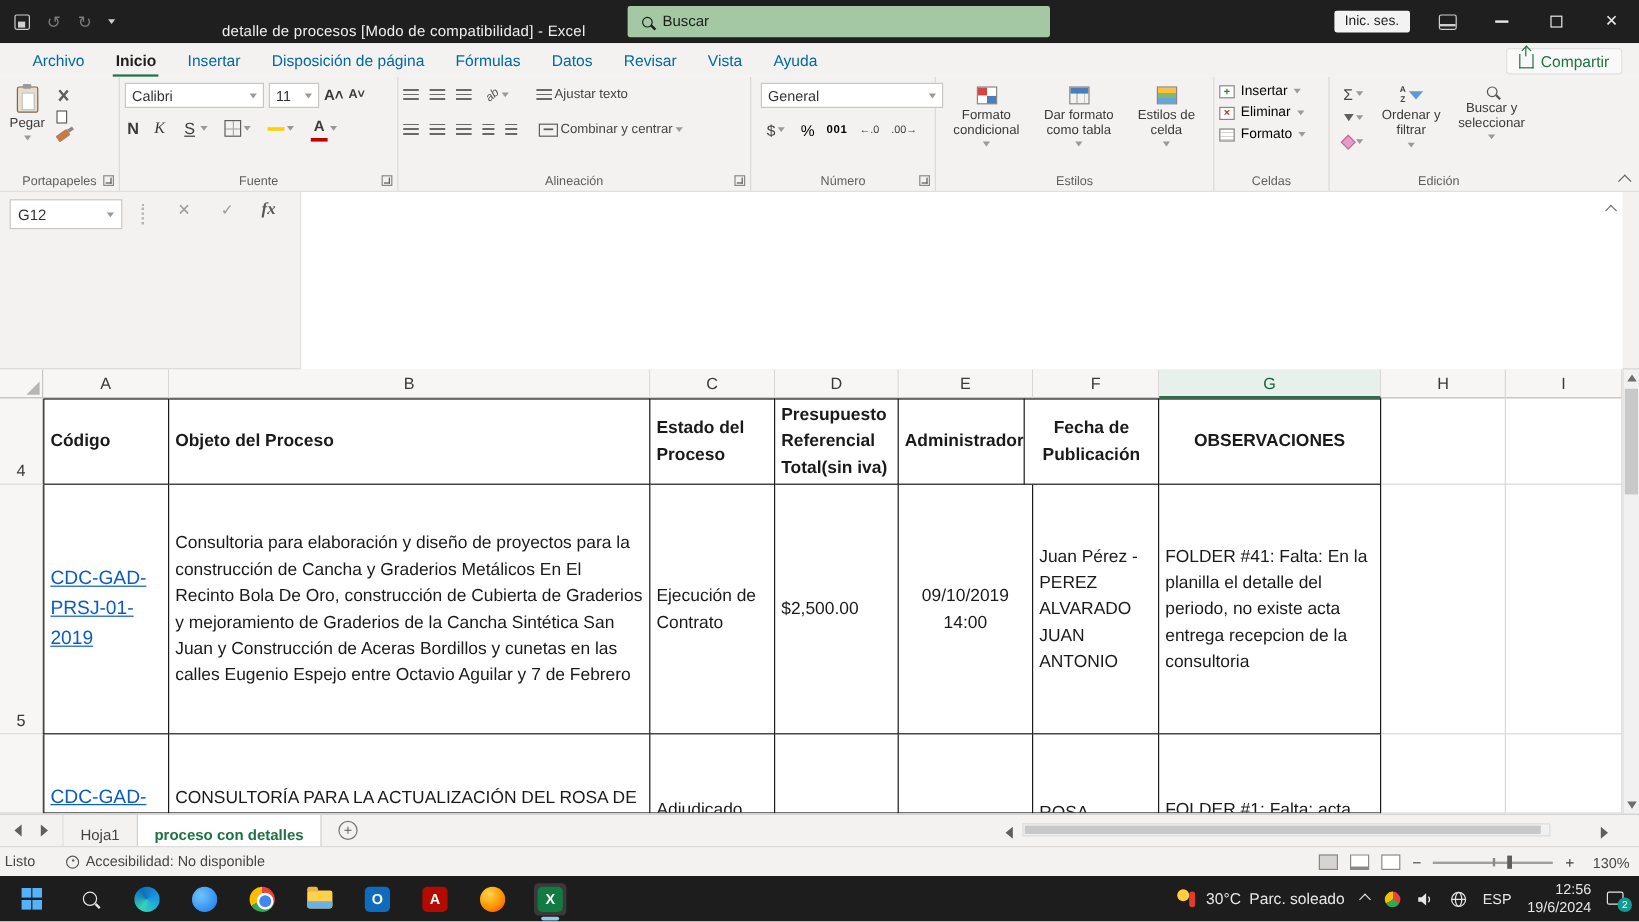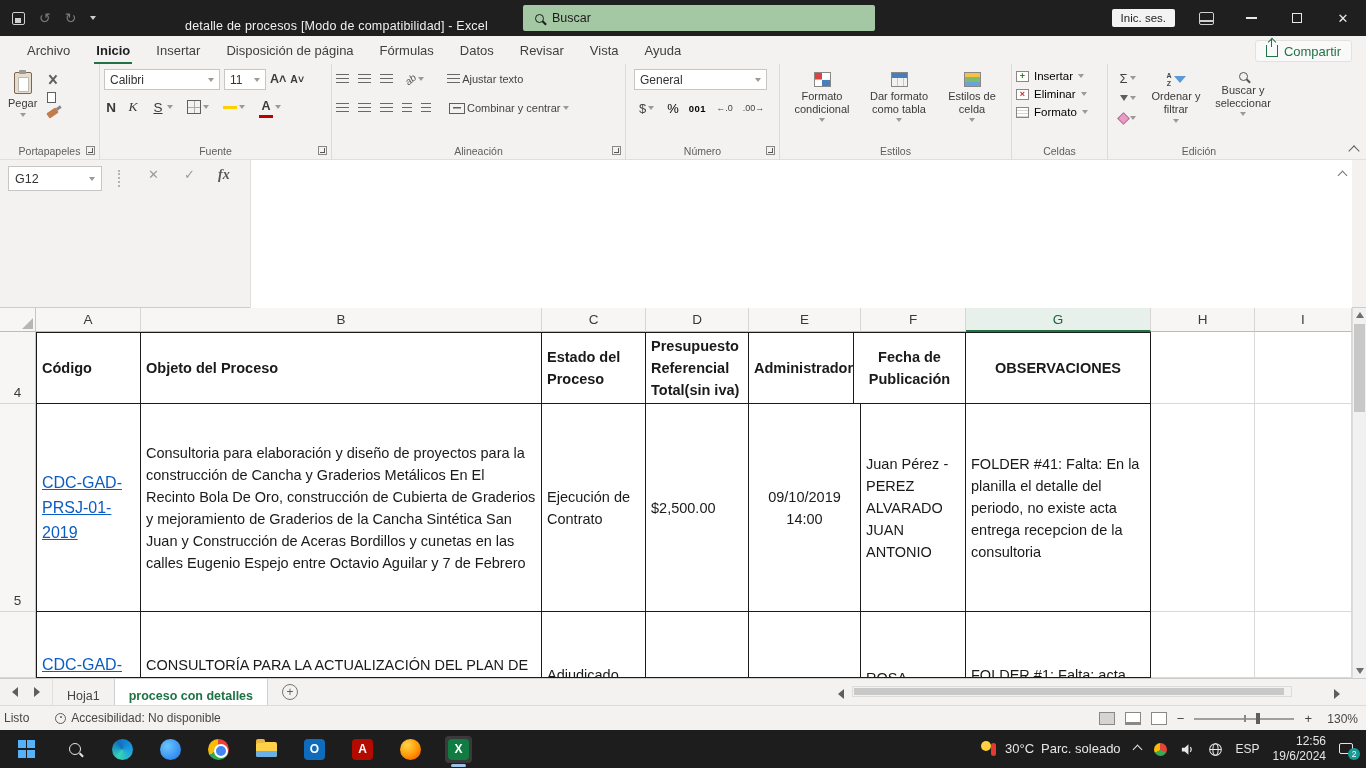--- a/index.html
+++ b/index.html
@@ -22,21 +22,21 @@
 #tb-right{position:absolute;right:0;top:0;height:36px;display:flex;align-items:center}
 #signin{background:#f3f3f3;color:#1e1e1e;font-size:11.5px;padding:3px 9px;border-radius:2px;margin-right:24px}
 .ribdisp{width:15px;height:13px;border:1.3px solid #cfcfcf;border-radius:2px;position:relative;margin-right:14px}
 .ribdisp::after{content:"";position:absolute;left:0;right:0;bottom:2px;height:1.3px;background:#cfcfcf}
 .winbtn{width:46px;height:36px;display:flex;align-items:center;justify-content:center}
 .ic-min{width:11px;height:1.4px;background:#e8e8e8}
 .ic-max{width:10px;height:10px;border:1.3px solid #e8e8e8}
 .ic-close::before{content:"✕";color:#e8e8e8;font-size:13px}
 
 #tabsrow{position:absolute;top:36px;left:0;width:1366px;height:28px;background:#f3f2f1;display:flex;align-items:stretch;padding-left:14px}
-.rtab{padding:0 13px;font-size:13px;color:#404040;display:flex;align-items:center;position:relative;white-space:nowrap}
+.rtab{padding:0 13px;font-size:13px;color:#0369a1;display:flex;align-items:center;position:relative;white-space:nowrap}
 .rtab.active{color:#1e1e1e;font-weight:bold}
 .rtab.active::after{content:"";position:absolute;left:11px;right:11px;bottom:0;height:2.5px;background:#217346}
 #share{position:absolute;right:14px;top:40px;height:22px;display:flex;align-items:center;gap:6px;background:#f9f9f9;border:1px solid #e3e1df;border-radius:3px;padding:0 10px;color:#217346;font-size:13px}
 .share-ic{width:12px;height:12px;border:1.4px solid #217346;border-top:none;position:relative}
 .share-ic::after{content:"";position:absolute;left:4px;top:-6px;width:1.4px;height:8px;background:#217346}
 .share-ic::before{content:"";position:absolute;left:2.2px;top:-6px;width:5px;height:5px;border-left:1.4px solid #217346;border-top:1.4px solid #217346;transform:rotate(45deg)}
 
 #ribbon{position:absolute;top:64px;left:0;width:1366px;height:96px;background:#f3f2f1;border-bottom:1px solid #e1dfdd;display:flex}
 .rgroup{position:relative;height:100%;border-right:1px solid #dcdad8;padding:5px 4px 16px}
 .glabel{position:absolute;bottom:2px;left:0;right:0;text-align:center;font-size:10.5px;color:#605e5c}
@@ -299,21 +299,21 @@
             <span class="mergeic"></span>
             <span style="font-size:11px">Combinar y centrar</span>
             <i class="cv"></i>
           </span>
       </div>
       <div class="glabel">Alineación</div>
       <span class="launcher"></span>
     </div>
 
     <div class="rgroup" style="width:154px">
-      <div class="combo" style="width:133px;margin-left:4px">
+      <div class="combo" style="width:152px;margin-left:4px">
         <span>General</span>
           <i class="cv"></i>
       </div>
       <div class="minirow" style="margin-top:8px;gap:10px;padding-left:6px">
         <span class="sbtn">
             <span style="font-size:13px">$</span>
             <i class="cv"></i>
           </span>
         <span style="font-size:13px">%</span>
         <span style="font-size:9.5px;font-weight:bold;letter-spacing:.5px">001</span>
@@ -455,21 +455,21 @@
       <div class="cell cG tb">FOLDER #41: Falta: En la planilla el detalle del periodo, no existe acta entrega recepcion de la consultoria</div>
       <div class="cell cH"></div>
       <div class="cell cI"></div>
     </div>
 
     <div class="grow" id="row6">
       <div class="rh"></div>
       <div class="cell cA tb tbl-left" style="padding-top:40px">
           <span class="link">CDC-GAD-</span>
         </div>
-      <div class="cell cB tb" style="padding-top:42px">CONSULTORÍA PARA LA ACTUALIZACIÓN DEL PLAN DE</div>
+      <div class="cell cB tb" style="padding-top:42px">CONSULTORÍA PARA LA ACTUALIZACIÓN DEL ROSA DE</div>
       <div class="cell cC tb" style="padding-top:52px">Adjudicado</div>
       <div class="cell cD tb"></div>
       <div class="cell cE tb"></div>
       <div class="cell cF tb" style="padding-top:55px">ROSA</div>
       <div class="cell cG tb" style="padding-top:52px">FOLDER #1: Falta: acta</div>
       <div class="cell cH"></div>
       <div class="cell cI"></div>
     </div>
   </div>
 

